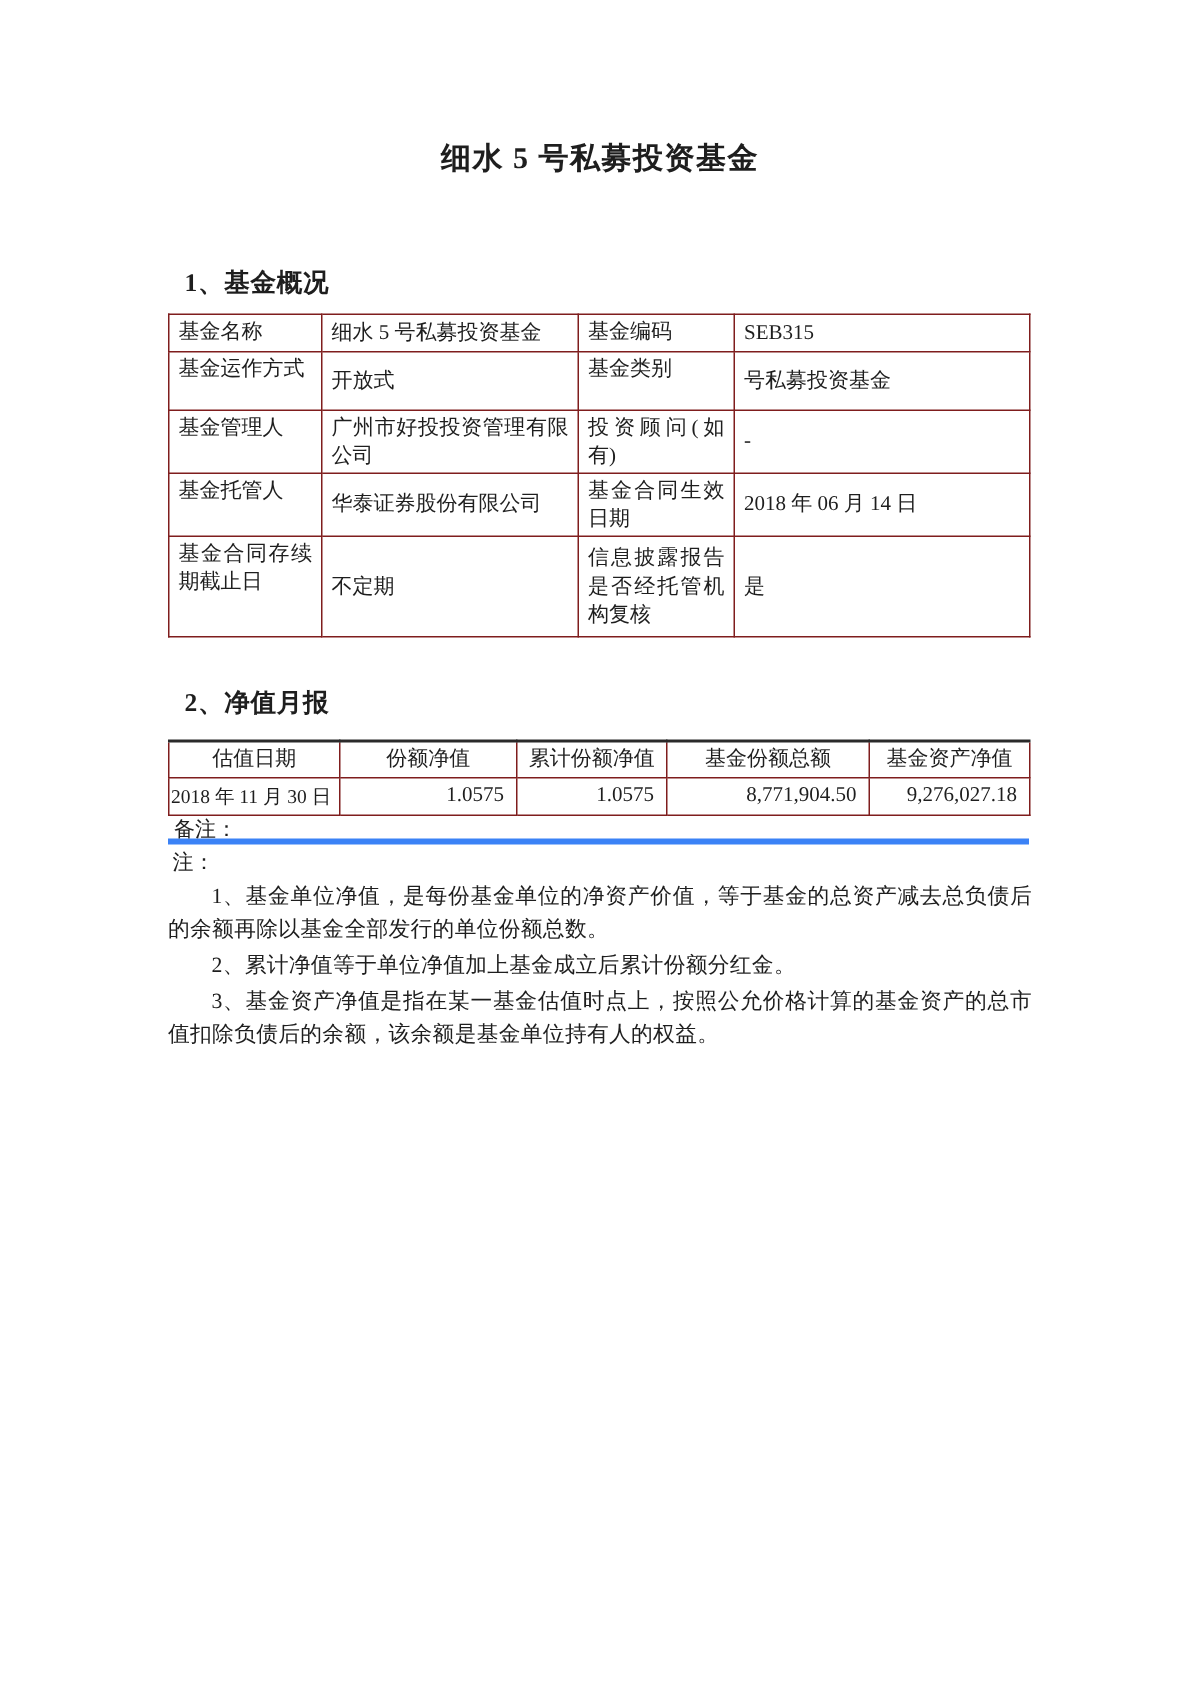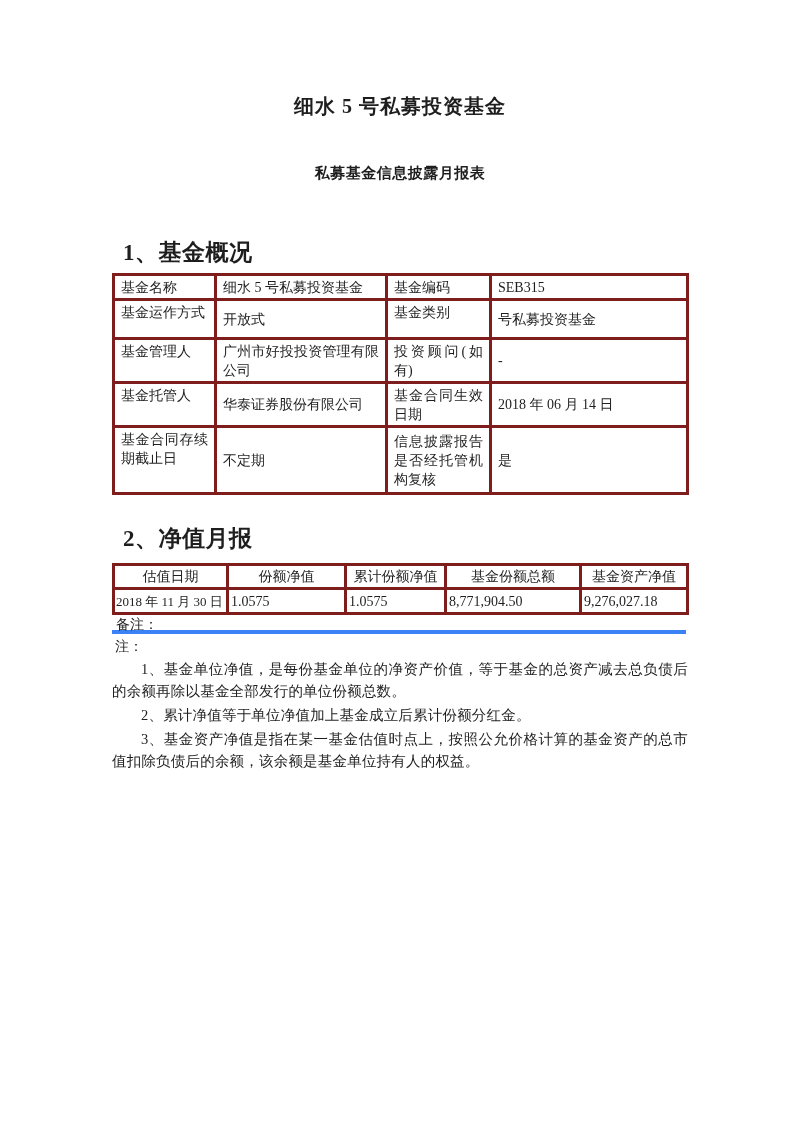--- a/index.html
+++ b/index.html
@@ -14,26 +14,26 @@
   .title {
     padding-top:94px; text-align:center;
     font-size:20px; font-weight:bold; line-height:24px; letter-spacing:1px;
   }
   .subtitle {
     margin-top:46px; text-align:center;
     font-size:15px; font-weight:bold; line-height:18px; letter-spacing:0.5px;
   }
   .sec-heading {
     margin-top:60px; padding-left:11px;
-    font-size:23px; font-weight:bold; line-height:22px; letter-spacing:0.5px;
+    font-size:17px; font-weight:bold; line-height:22px; letter-spacing:0.5px;
   }
   .sec-heading.second { margin-top:33px; }
 
   table { border-collapse:collapse; table-layout:fixed; width:574px; font-size:14px; }
-  td, th { border:3px solid #7f1d1d; line-height:19px; font-weight:normal; }
+  td, th { border:1px solid #7f1d1d; line-height:19px; font-weight:normal; }
 
   
   .t1 { margin-top:9px; }
   .t1 td { padding:1px 6px; vertical-align:middle; }
   .t1 td.lab { vertical-align:top; padding-top:2px; }
   .t1 tr:nth-child(1) { height:25px; }
   .t1 tr:nth-child(2) { height:39px; }
   .t1 tr:nth-child(3) { height:40px; }
   .t1 tr:nth-child(4) { height:40px; }
   .t1 tr:nth-child(5) { height:67px; }
@@ -41,21 +41,21 @@
   .t1 col.c2 { width:171px; }
   .t1 col.c3 { width:104px; }
   .t1 col.c4 { width:197px; }
   .t1 td.j { text-align:justify; }
 
   
   .t2 { margin-top:13px; border-top:2px solid #2a2a2a; }
   .t2 th { height:24px; text-align:center; padding:1px 2px; }
   .t2 td { height:25px; padding:1px 2px; }
   .t2 td.date { font-size:13px; white-space:nowrap; padding:1px 1px; }
-  .t2 td.num { padding-right:8px; }
+  .t2 td.num { text-align:right; padding-right:8px; }
   .t2 col.d1 { width:114px; }
   .t2 col.d2 { width:118px; }
   .t2 col.d3 { width:100px; }
   .t2 col.d4 { width:135px; }
   .t2 col.d5 { width:107px; }
 
   .remark {
     width:574px; height:19px; padding:1px 4px 0 4px;
     font-size:14px; line-height:17px;
     border-bottom:4px solid #3b82f6;
@@ -69,21 +69,20 @@
     text-indent:2em; text-align:justify;
     margin-top:2px; letter-spacing:0.2px;
   }
 </style>
 </head>
 <body>
 
 <div class="doc">
 
   <div class="title">细水 5 号私募投资基金</div>
-  <div class="subtitle">私募基金信息披露月报表</div>
 
   <div class="sec-heading">1、基金概况</div>
 
   <table class="t1">
     <colgroup>
         <col class="c1">
         <col class="c2">
         <col class="c3">
         <col class="c4">
       </colgroup>

